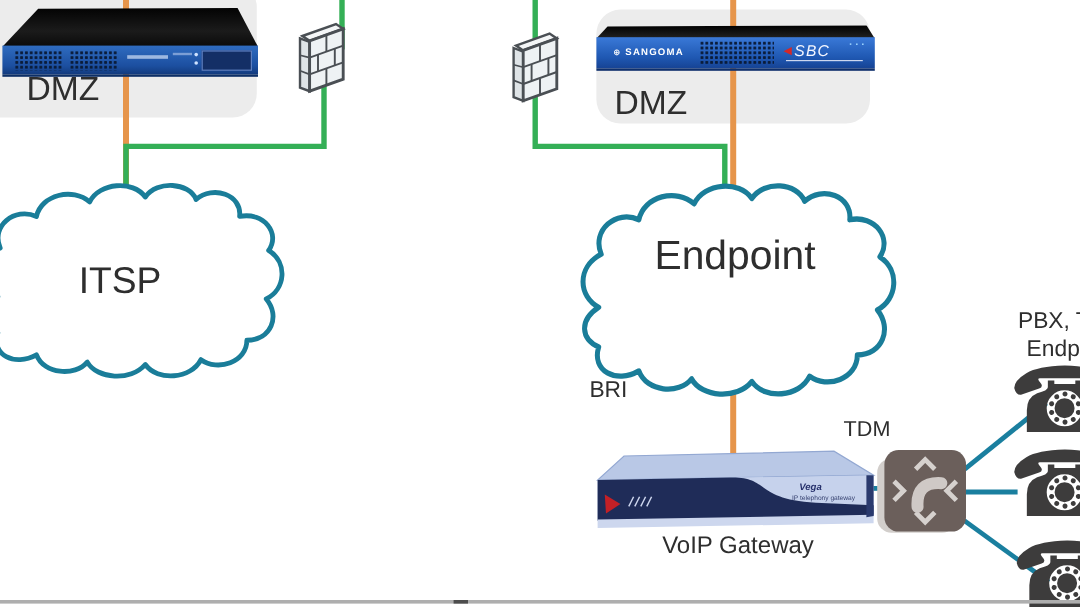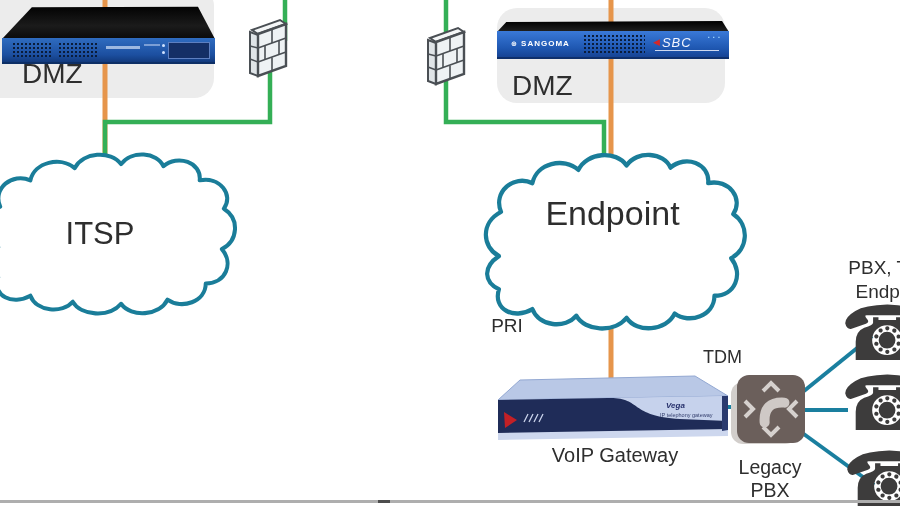--- a/index.html
+++ b/index.html
@@ -168,31 +168,27 @@
   <div class="abs label" style="left:22px;top:58px;font-size:28px;">DMZ</div>
   <div class="abs label" style="left:512px;top:70px;font-size:28px;">DMZ</div>
 
   <div class="abs label center" style="left:25px;top:216px;width:150px;font-size:31px;">ITSP</div>
 
   <div class="abs label center" style="left:495px;top:192px;width:235px;font-size:34px;line-height:1.25;">
     <div>Endpoint</div>
   </div>
 
   <div class="abs label center" style="left:462px;top:314px;width:90px;font-size:19px;line-height:1.26;">
-    <div>PRI</div>
+    <div>BRI</div>
   </div>
 
   <div class="abs label" style="left:703px;top:347px;font-size:18px;">TDM</div>
 
   <div class="abs label center" style="left:540px;top:444px;width:150px;font-size:20px;">VoIP Gateway</div>
 
-  <div class="abs label center" style="left:725px;top:456px;width:90px;font-size:19.5px;line-height:1.2;">
-    <div>Legacy</div>
-    <div>PBX</div>
-  </div>
 
   <div class="abs label center" style="left:828px;top:256px;width:130px;font-size:19px;line-height:1.25;">
     <div>PBX, TDM</div>
     <div>Endpoint</div>
   </div>
 
   <div class="abs progress"></div>
   <div class="abs progress-handle"></div>
 
 </div>

